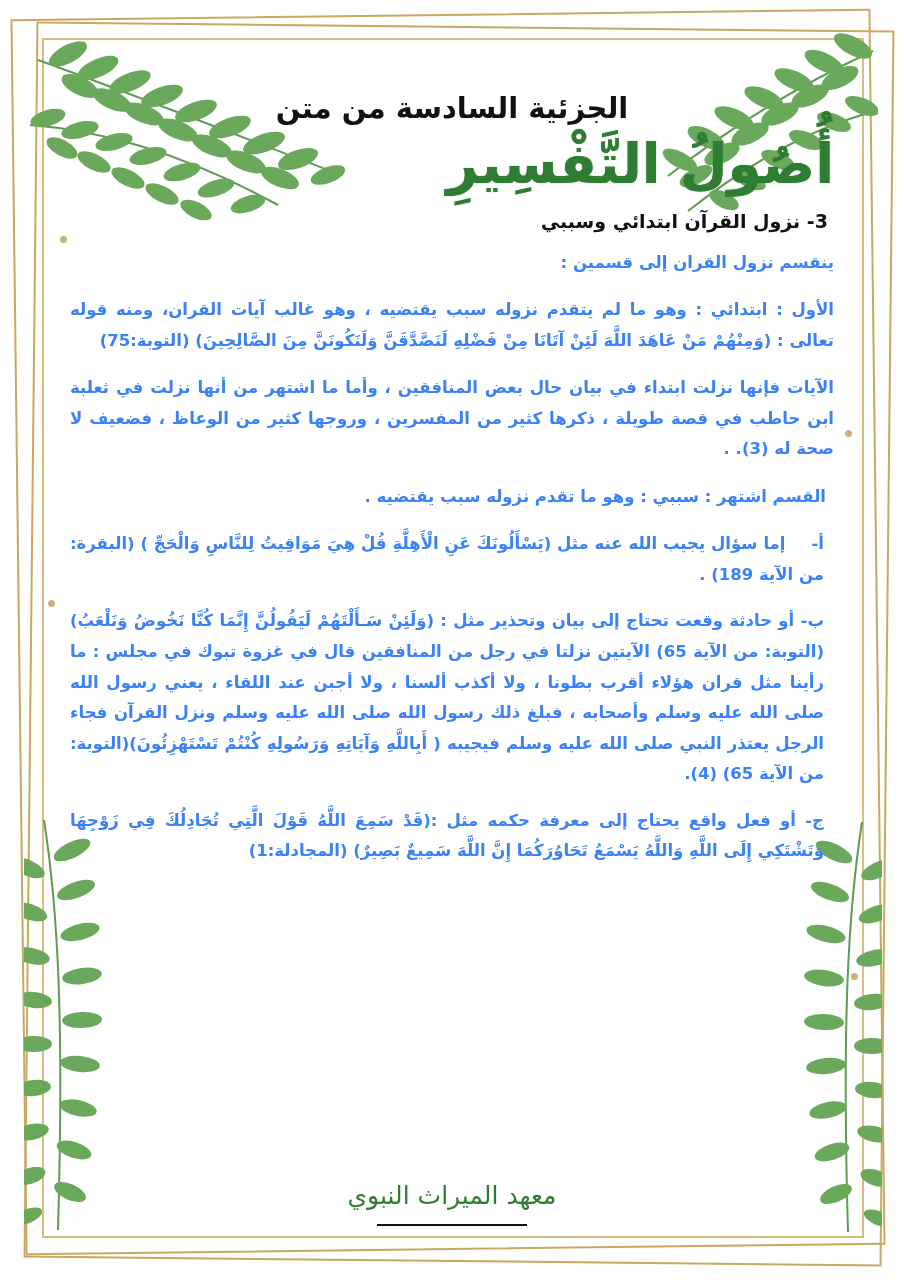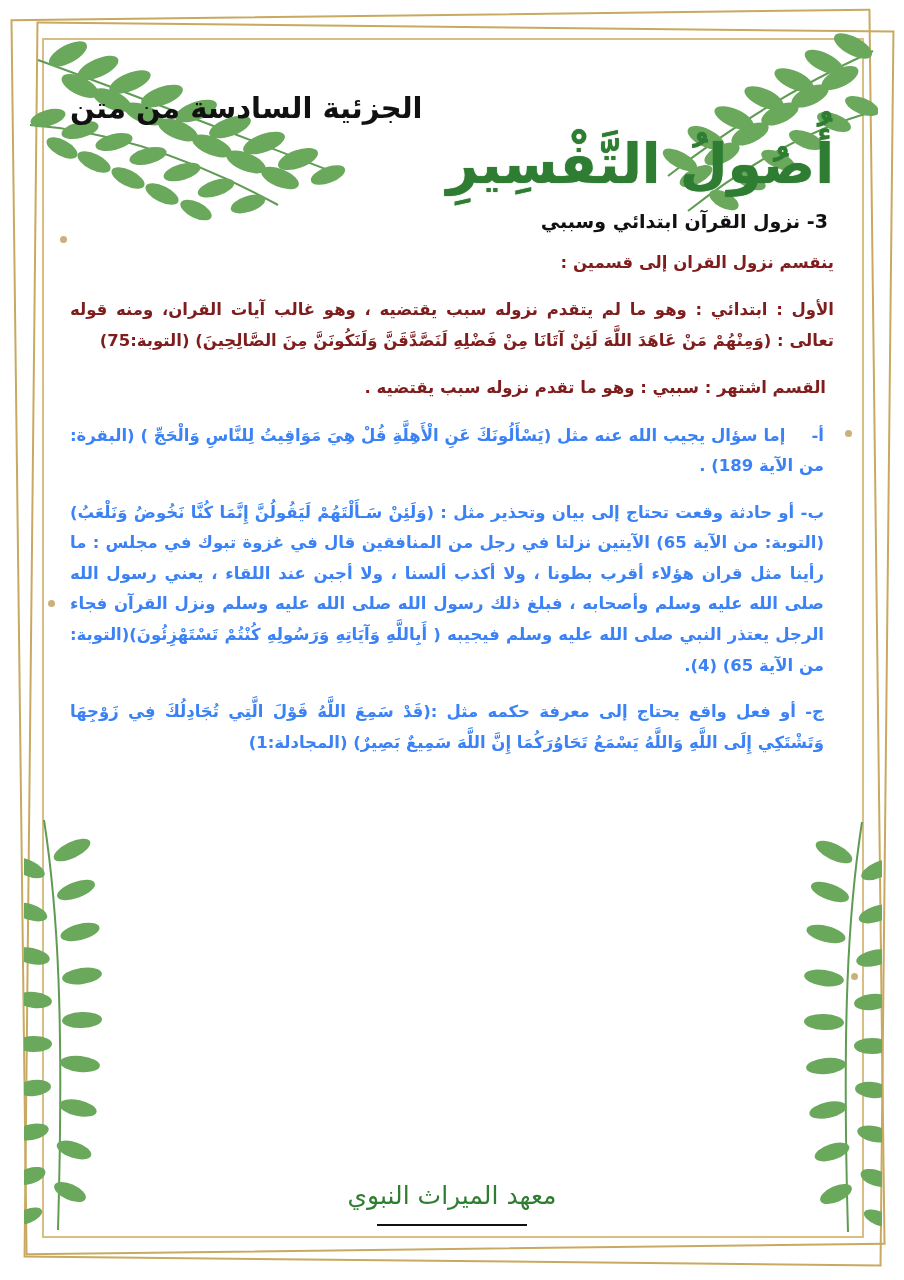--- a/index.html
+++ b/index.html
@@ -44,21 +44,21 @@
   
   .content {
     position: absolute;
     left: 70px;
     right: 70px;
     top: 60px;
     bottom: 60px;
   }
 
   .doc-title {
-    text-align: left;
+    text-align: center;
     font-size: 29px;
     font-weight: bold;
     color: #111111;
     letter-spacing: 0px;
     margin-top: 28px;
     line-height: 1.4;
   }
 
   .logo-word {
     text-align: right;
@@ -84,21 +84,21 @@
     font-weight: bold;
     margin: 14px 0 16px 0;
     padding-right: 6px;
   }
 
   p.para {
     font-size: 16.5px;
     line-height: 1.85;
     margin: 7px 0 17px 0;
     font-weight: bold;
-    color: #7f1d1d;
+    color: #3b82f6;
   }
   p.para.small-indent { padding-right: 8px; }
 
   .list-item {
     font-size: 16.5px;
     line-height: 1.85;
     margin: 8px 0 16px 0;
     font-weight: bold;
     color: #3b82f6;
     padding-right: 10px;
@@ -280,20 +280,21 @@
     <div class="logo-word">أُصُولُ التَّفْسِيرِ</div>
 
     <div class="body-text">
 
       <div class="section-heading">3- نزول القرآن ابتدائي وسببي</div>
 
       <p class="para">ينقسم نزول القران إلى قسمين :</p>
 
       <p class="para">الأول : ابتدائي : وهو ما لم يتقدم نزوله سبب يقتضيه ، وهو غالب آيات القران، ومنه قوله تعالى : (وَمِنْهُمْ مَنْ عَاهَدَ اللَّهَ لَئِنْ آتَانَا مِنْ فَضْلِهِ لَنَصَّدَّقَنَّ وَلَنَكُونَنَّ مِنَ الصَّالِحِينَ) (التوبة:75)</p>
 
+      <p class="para">الآيات فإنها نزلت ابتداء في بيان حال بعض المنافقين ، وأما ما اشتهر من أنها نزلت في ثعلبة ابن حاطب في قصة طويلة ، ذكرها كثير من المفسرين ، وروجها كثير من الوعاظ ، فضعيف لا صحة له (3). .</p>
 
       <p class="para small-indent">القسم اشتهر : سببي : وهو ما تقدم نزوله سبب يقتضيه .</p>
 
 
       <div class="list-item">
         <span class="marker">أ-</span><span class="gap"></span><span>إما سؤال يجيب الله عنه مثل (يَسْأَلُونَكَ عَنِ الْأَهِلَّةِ قُلْ هِيَ مَوَاقِيتُ لِلنَّاسِ وَالْحَجِّ ) (البقرة: من الآية 189) .</span>
       </div>
 
       <div class="list-item">
         <span class="marker">ب-</span>

